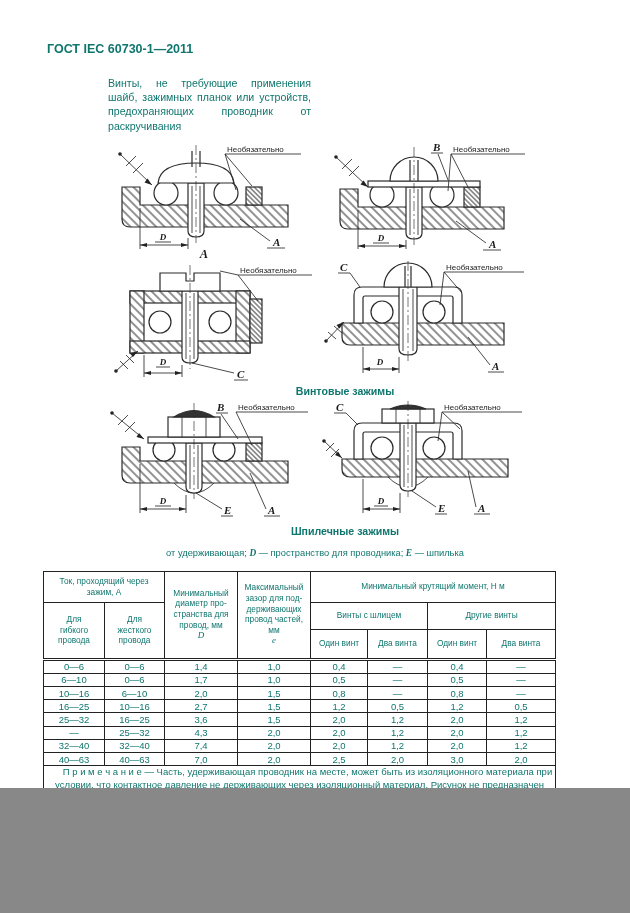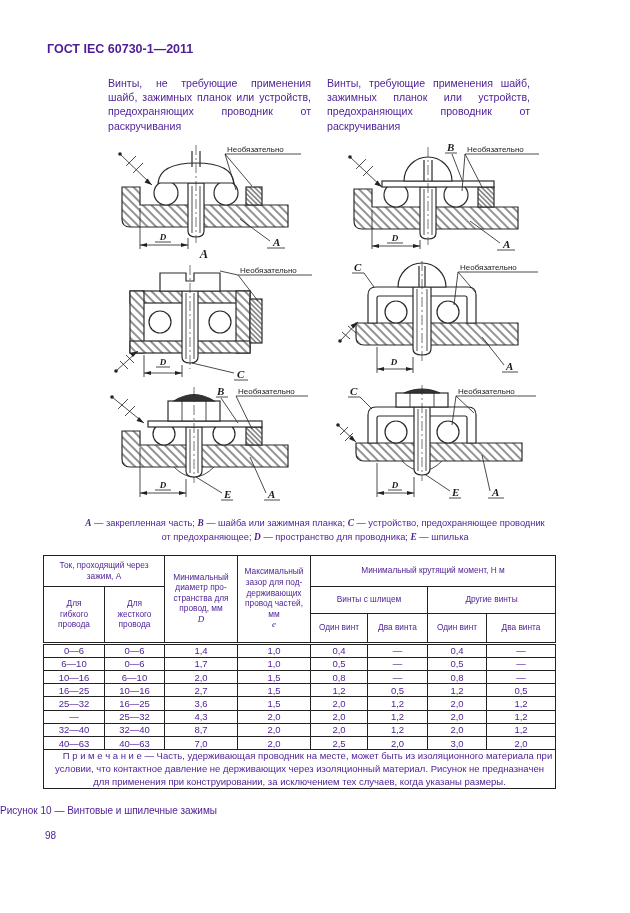--- a/index.html
+++ b/index.html
@@ -1,25 +1,25 @@
 <!DOCTYPE html>
 <html><head>
 <meta charset="utf-8">
 <style>
   html,body { margin:0; padding:0; background:#888; }
   .page {
-    position:relative; width:630px; height:913px; margin:0 auto;
-    background:#fff; color:#4c1d95;
+    position:relative; width:630px; height:788px; margin:0 auto;
+    background:#fff; color:#0f766e;
     font-family:"Liberation Sans", sans-serif; overflow:hidden;
   }
   .doc-header { padding:42px 0 0 47px; font-size:12.5px; font-weight:bold; }
-  .intro { display:flex; margin:20px 0 0 108px; gap:16px; }
+  .intro { display:flex; margin:20px 0 0 108px; gap:30px; }
   .intro p { margin:0; width:203px; font-size:10.6px; line-height:1.34; text-align:justify; }
   .figs { margin:8px 0 0 100px; width:460px; }
-  .fig-row { display:flex; gap:14px; }
+  .fig-row { display:flex; }
   .fig-row + .fig-row { margin-top:2px; }
   svg.fig { display:block; }
   .group-caption { width:380px; text-align:center; font-size:10.6px; font-weight:bold; margin:2px 0 4px 55px; }
   .legend { margin-top:10px; text-align:center; font-size:9.3px; line-height:1.5; }
   .legend .sym { font-style:italic; font-family:"Liberation Serif", serif; font-weight:600; }
   table.spec { border-collapse:collapse; table-layout:fixed; width:512px; margin:10px 0 0 43px; border:1.5px solid #222; }
   table.spec th, table.spec td { border:1px solid #222; padding:0 2px; font-weight:normal; }
   table.spec th { font-size:8.3px; line-height:1.28; text-align:center; white-space:pre-line; vertical-align:middle; }
   th.grp { font-size:8.6px; height:30px; }
   tr.h2 th { height:26px; }
@@ -43,21 +43,20 @@
 </style>
 </head>
 <body>
 
 <div class="page">
 
   <div class="doc-header">ГОСТ IEC 60730-1—2011</div>
 
   <div class="intro">
     <p>Винты, не требующие применения шайб, зажимных планок или устройств, предохраняющих проводник от раскручивания</p>
-    <p>Винты, требующие применения шайб, зажимных планок или устройств, предохраняющих проводник от раскручивания</p>
   </div>
 
   <div class="figs">
 
     <div class="fig-row">
 
       <svg class="fig" width="218" height="118" viewBox="0 0 218 118">
         <defs>
           <pattern id="p1" patternUnits="userSpaceOnUse" width="6" height="6" patternTransform="rotate(-45)">
               <rect width="6" height="6" fill="#fff"></rect>
@@ -203,20 +202,21 @@
           <path class="thin" d="M150,76 L172,104 M170,111 H186"></path>
           <path class="thin" d="M126,11 H206 M126,11 L144,32 M126,11 L122,44"></path>
         </g>
         <text class="part" x="22" y="10">C</text>
         <text class="opt" x="128" y="9">Необязательно</text>
         <text class="dim" x="62" y="104">D</text>
         <text class="part" x="174" y="109">A</text>
       </svg>
     </div>
 
+    <div class="group-caption">Винтовые зажимы</div>
 
     <div class="fig-row">
 
       <svg class="fig" width="218" height="122" viewBox="0 0 218 122">
         <defs>
           <pattern id="p5" patternUnits="userSpaceOnUse" width="6" height="6" patternTransform="rotate(-45)">
               <rect width="6" height="6" fill="#fff"></rect>
               <line x1="3" y1="0" x2="3" y2="6" stroke="#3a3a3a" stroke-width="1.1"></line>
             </pattern>
           <pattern id="p5d" patternUnits="userSpaceOnUse" width="3.4" height="3.4" patternTransform="rotate(-45)">
@@ -290,25 +290,25 @@
           <path class="thin" d="M56,105 H70"></path>
         </g>
         <text class="part" x="18" y="10">C</text>
         <text class="opt" x="126" y="9">Необязательно</text>
         <text class="dim" x="63" y="103">D</text>
         <text class="part" x="120" y="111">E</text>
         <text class="part" x="160" y="111">A</text>
       </svg>
     </div>
 
+    <div class="group-caption">Шпилечные зажимы</div>
   </div>
 
   <div class="legend">
-    <div><span class="sym">А</span><span> — закрепленная часть; </span><span class="sym">В</span><span> — шайба или зажимная планка; </span><span class="sym">С</span><span> — устройство, предохраняющее проводник</span></div>
-    <div><span>от предохраняющее; </span><span class="sym">D</span><span> — пространство для проводника; </span><span class="sym">Е</span><span> — шпилька</span></div>
+    <div><span>от удерживающая; </span><span class="sym">D</span><span> — пространство для проводника; </span><span class="sym">Е</span><span> — шпилька</span></div>
   </div>
 
   <table class="spec">
     <colgroup>
       <col style="width:61px">
         <col style="width:60px">
         <col style="width:73px">
         <col style="width:73px">
       <col style="width:57px">
         <col style="width:60px">
@@ -404,21 +404,21 @@
           <td>4,3</td>
           <td>2,0</td>
           <td>2,0</td>
           <td>1,2</td>
           <td>2,0</td>
           <td>1,2</td>
         </tr>
         <tr>
           <td>32—40</td>
           <td>32—40</td>
-          <td>8,7</td>
+          <td>7,4</td>
           <td>2,0</td>
           <td>2,0</td>
           <td>1,2</td>
           <td>2,0</td>
           <td>1,2</td>
         </tr>
         <tr>
           <td>40—63</td>
           <td>40—63</td>
           <td>7,0</td>

